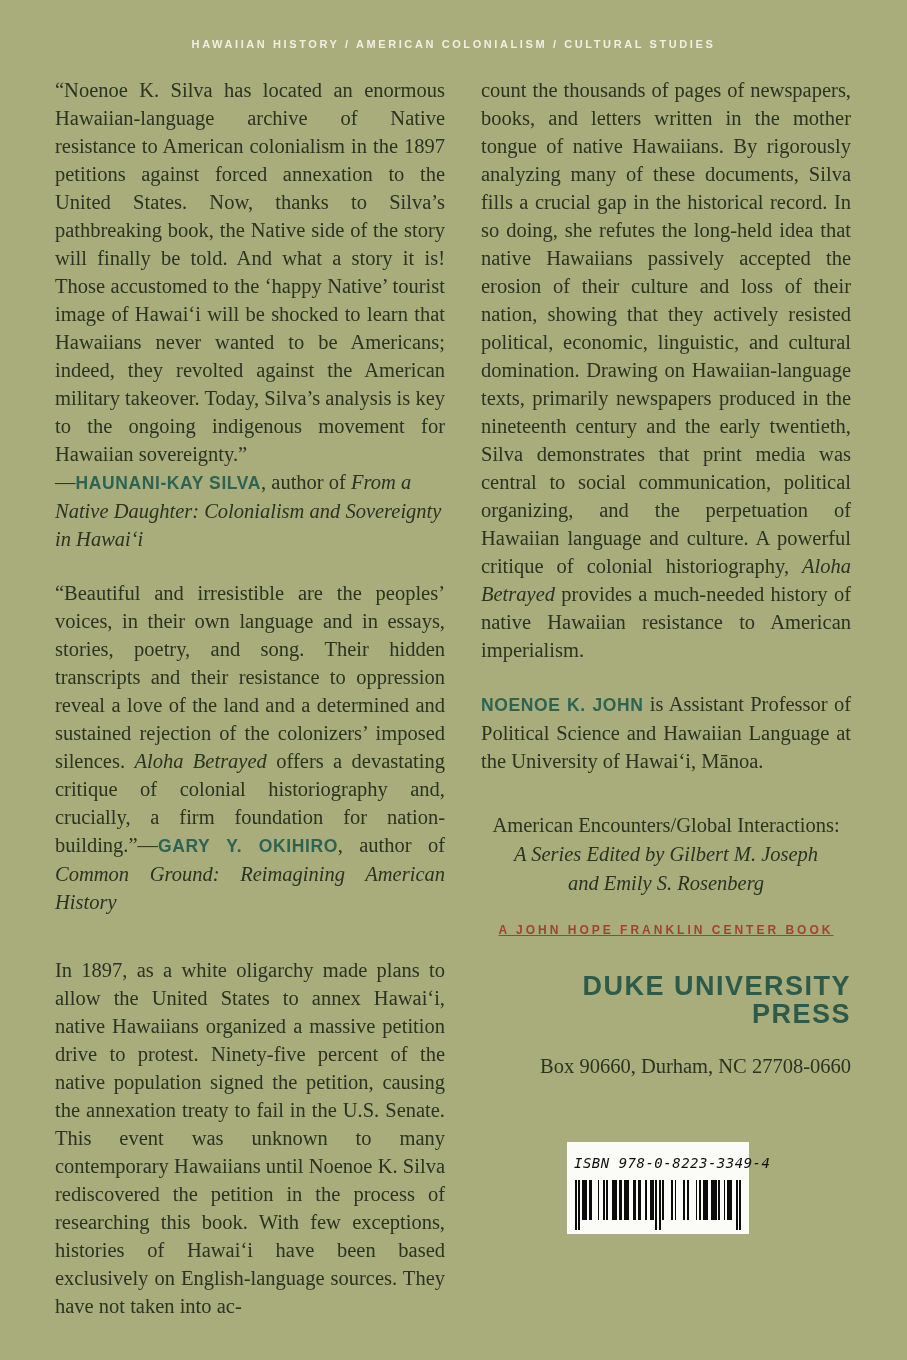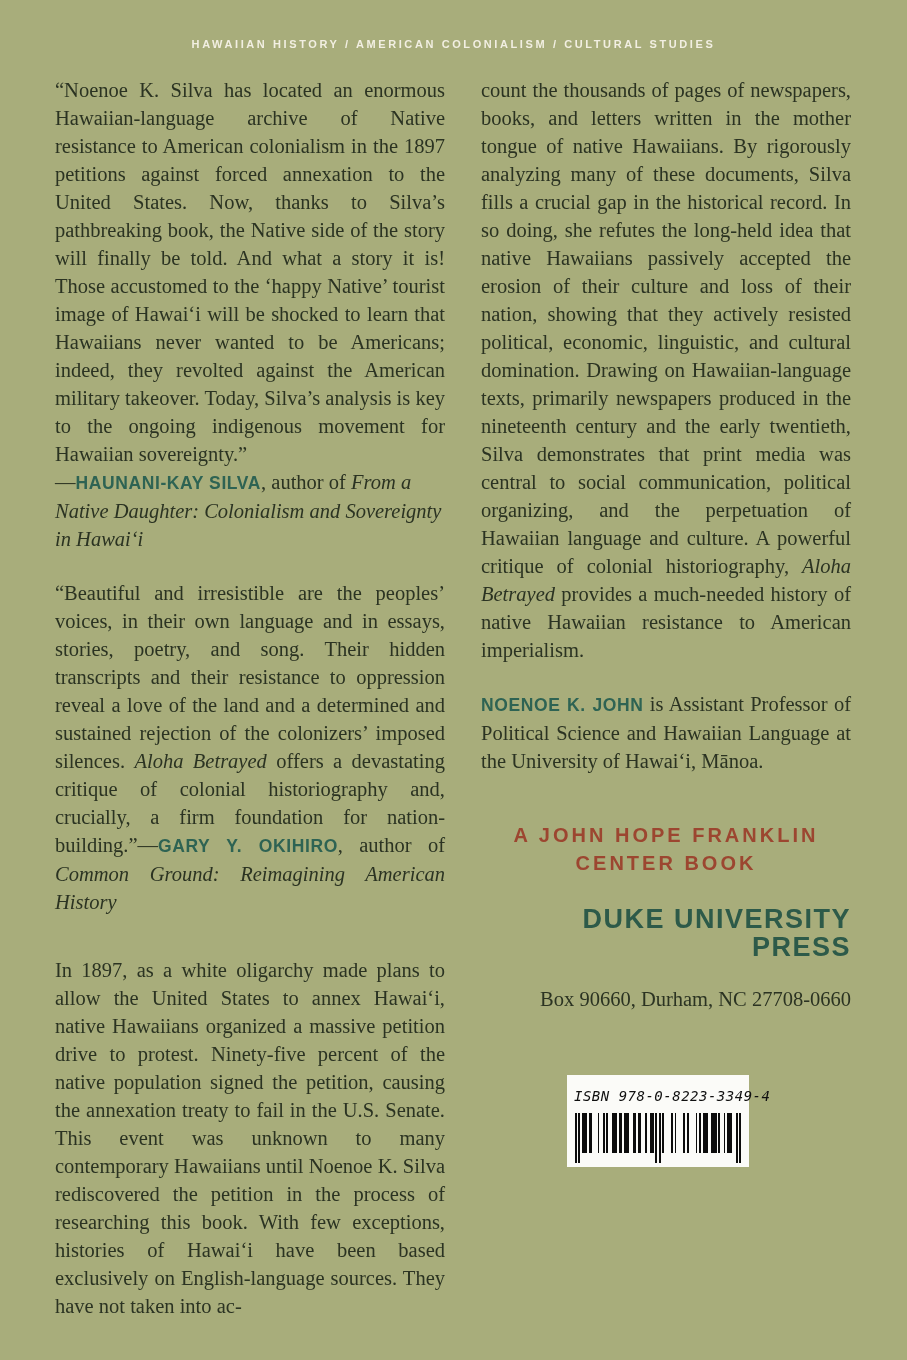--- a/index.html
+++ b/index.html
@@ -41,24 +41,25 @@
   .seg-plain{}
   .seg-italic{font-style:italic;}
   .seg-name{
     font-family:"Liberation Sans", sans-serif;
     font-weight:700;font-size:17.5px;letter-spacing:0.6px;
     color:var(--accent-green);
   }
   .series{margin-top:36px;text-align:center;line-height:29px;font-size:20.5px;}
   .series .it{font-style:italic;}
   .franklin{
-    margin-top:46px;text-align:center;
-    font-family:"Liberation Sans", sans-serif;
-    font-weight:700;font-size:20px;letter-spacing:3px;
+    margin-top:18px;text-align:center;
+    font-family:"Liberation Sans", sans-serif;
+    font-weight:700;font-size:12px;letter-spacing:3px;
     color:var(--accent-red);
+    text-decoration:underline;
   }
   .duke{
     margin-top:28px;text-align:right;
     font-family:"Liberation Sans", sans-serif;
     font-weight:700;font-size:27px;letter-spacing:1.5px;
     color:var(--duke-green);
   }
   .addr{margin-top:24px;text-align:right;font-size:20.5px;}
   .barcode{
     margin-top:62px;margin-left:86px;width:182px;
@@ -92,20 +93,25 @@
       <p class="just"><span class="seg-plain">“Noenoe K. Silva has located an enormous Hawaiian-language archive of Native resistance to American colonialism in the 1897 petitions against forced annexation to the United States. Now, thanks to Silva’s pathbreaking book, the Native side of the story will finally be told. And what a story it is! Those accustomed to the ‘happy Native’ tourist image of Hawaiʻi will be shocked to learn that Hawaiians never wanted to be Americans; indeed, they revolted against the American military takeover. Today, Silva’s analysis is key to the ongoing indigenous movement for Hawaiian sovereignty.”</span></p>
       <p class="attrib"><span class="seg-plain">—</span><span class="seg-name">HAUNANI-KAY SILVA</span><span class="seg-plain">, author of </span><span class="seg-italic">From a Native Daughter: Colonialism and Sovereignty in Hawaiʻi</span></p>
       <p class="just gap"><span class="seg-plain">“Beautiful and irresistible are the peoples’ voices, in their own language and in essays, stories, poetry, and song. Their hidden transcripts and their resistance to oppression reveal a love of the land and a determined and sustained rejection of the colonizers’ imposed silences. </span><span class="seg-italic">Aloha Betrayed</span><span class="seg-plain"> offers a devastating critique of colonial historiography and, crucially, a firm foundation for nation-building.”—</span><span class="seg-name">GARY Y. OKIHIRO</span><span class="seg-plain">, author of </span><span class="seg-italic">Common Ground: Reimagining American History</span></p>
       <p class="just gap2"><span class="seg-plain">In 1897, as a white oligarchy made plans to allow the United States to annex Hawaiʻi, native Hawaiians organized a massive petition drive to protest. Ninety-five percent of the native population signed the petition, causing the annexation treaty to fail in the U.S. Senate. This event was unknown to many contemporary Hawaiians until Noenoe K. Silva rediscovered the petition in the process of researching this book. With few exceptions, histories of Hawaiʻi have been based exclusively on English-language sources. They have not taken into ac-</span></p>
     </div>
 
     <div class="col right">
       <p class="just"><span class="seg-plain">count the thousands of pages of newspapers, books, and letters written in the mother tongue of native Hawaiians. By rigorously analyzing many of these documents, Silva fills a crucial gap in the historical record. In so doing, she refutes the long-held idea that native Hawaiians passively accepted the erosion of their culture and loss of their nation, showing that they actively resisted political, economic, linguistic, and cultural domination. Drawing on Hawaiian-language texts, primarily newspapers produced in the nineteenth century and the early twentieth, Silva demonstrates that print media was central to social communication, political organizing, and the perpetuation of Hawaiian language and culture. A powerful critique of colonial historiography, </span><span class="seg-italic">Aloha Betrayed</span><span class="seg-plain"> provides a much-needed history of native Hawaiian resistance to American imperialism.</span></p>
       <p class="just gap"><span class="seg-name">NOENOE K. JOHN</span><span class="seg-plain"> is Assistant Professor of Political Science and Hawaiian Language at the University of Hawaiʻi, Mānoa.</span></p>
 
+      <div class="series">
+        <div>American Encounters/Global Interactions:</div>
+        <div class="it">A Series Edited by Gilbert M. Joseph</div>
+        <div class="it">and Emily S. Rosenberg</div>
+      </div>
 
       <div class="franklin">A JOHN HOPE FRANKLIN CENTER BOOK</div>
 
       <div class="duke">DUKE UNIVERSITY PRESS</div>
       <div class="addr">Box 90660, Durham, NC 27708-0660</div>
 
       <div class="barcode">
         <div class="isbn-label">ISBN 978-0-8223-3349-4</div>
         <div class="bars">
             <span class="bc-mod on guard"></span>

